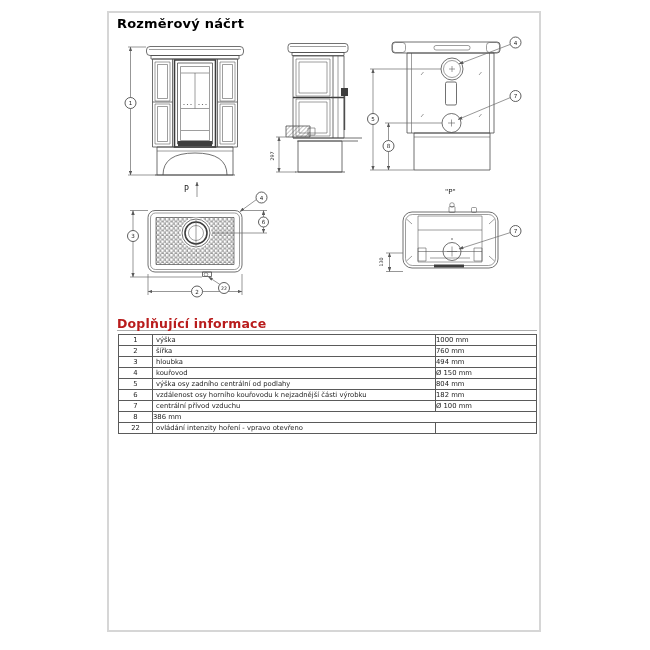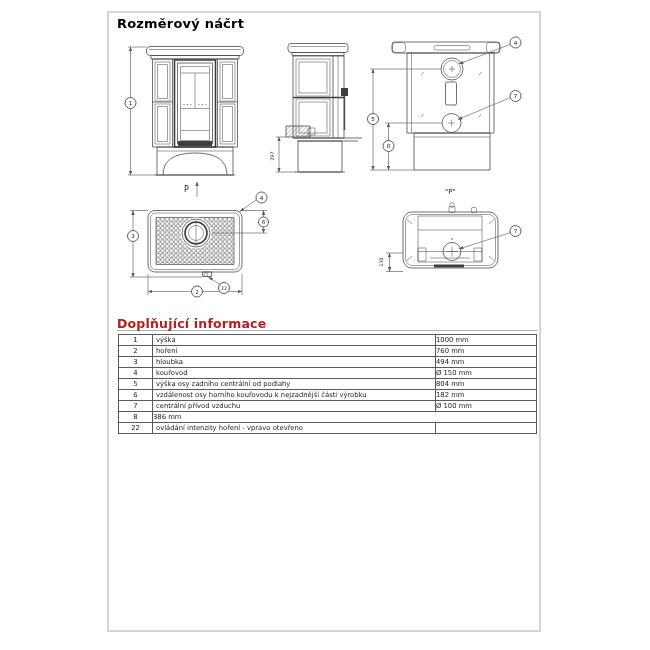--- a/index.html
+++ b/index.html
@@ -281,21 +281,21 @@
 
 <div class="info-table">
   <div>
       <div class="trow">
         <span class="c-num">1</span>
         <span class="c-desc">výška</span>
         <span class="c-val">1000 mm</span>
       </div>
       <div class="trow">
         <span class="c-num">2</span>
-        <span class="c-desc">hoření</span>
+        <span class="c-desc">šířka</span>
         <span class="c-val">760 mm</span>
       </div>
       <div class="trow">
         <span class="c-num">3</span>
         <span class="c-desc">hloubka</span>
         <span class="c-val">494 mm</span>
       </div>
       <div class="trow">
         <span class="c-num">4</span>
         <span class="c-desc">kouřovod</span>

